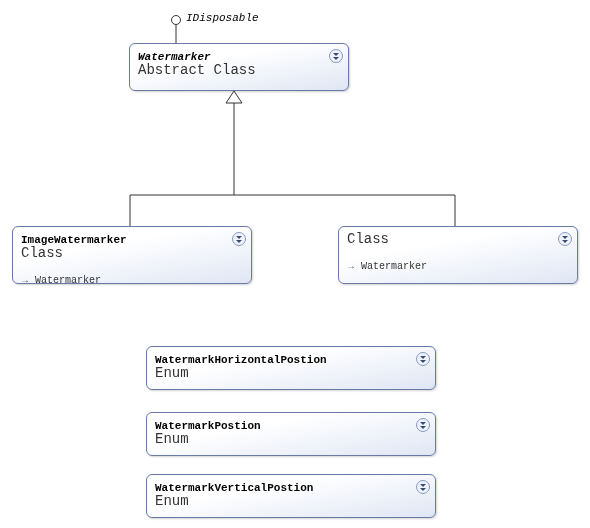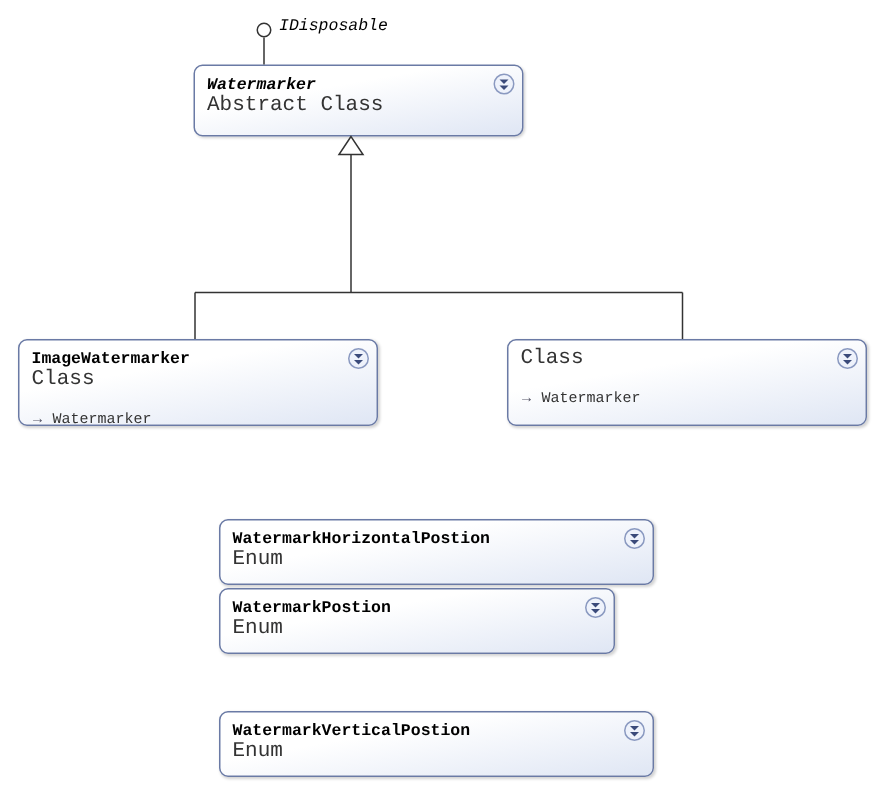--- a/index.html
+++ b/index.html
@@ -137,21 +137,21 @@
   </div>
   <div class="chevron"></div>
 </div>
 
 <div class="box" style="left:146px; top:346px; width:290px; height:44px;">
   <div class="title">WatermarkHorizontalPostion</div>
   <div class="subtitle">Enum</div>
   <div class="chevron"></div>
 </div>
 
-<div class="box" style="left:146px; top:392px; width:264px; height:44px;">
+<div class="box" style="left:146px; top:412px; width:290px; height:44px;">
   <div class="title">WatermarkPostion</div>
   <div class="subtitle">Enum</div>
   <div class="chevron"></div>
 </div>
 
 <div class="box" style="left:146px; top:474px; width:290px; height:44px;">
   <div class="title">WatermarkVerticalPostion</div>
   <div class="subtitle">Enum</div>
   <div class="chevron"></div>
 </div>

